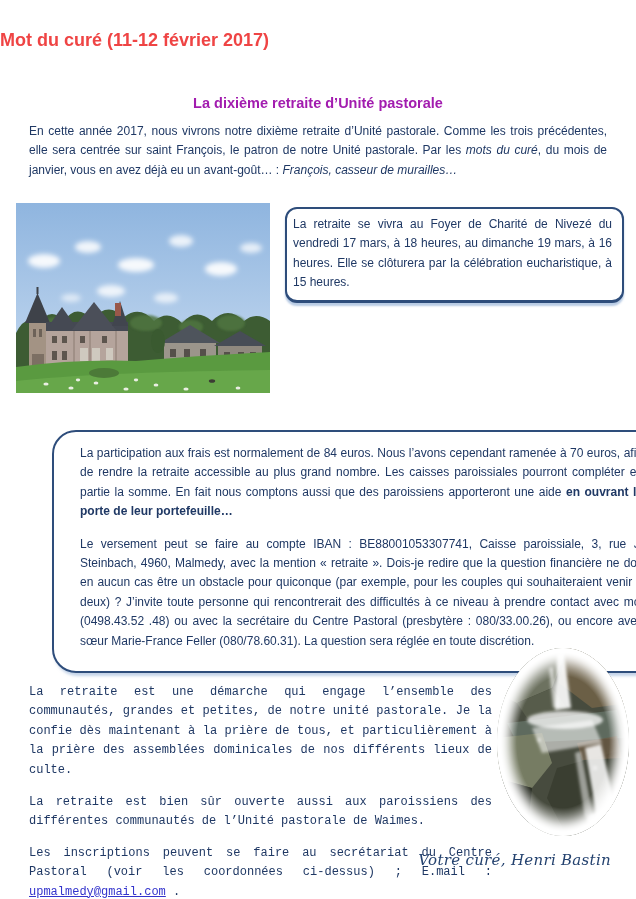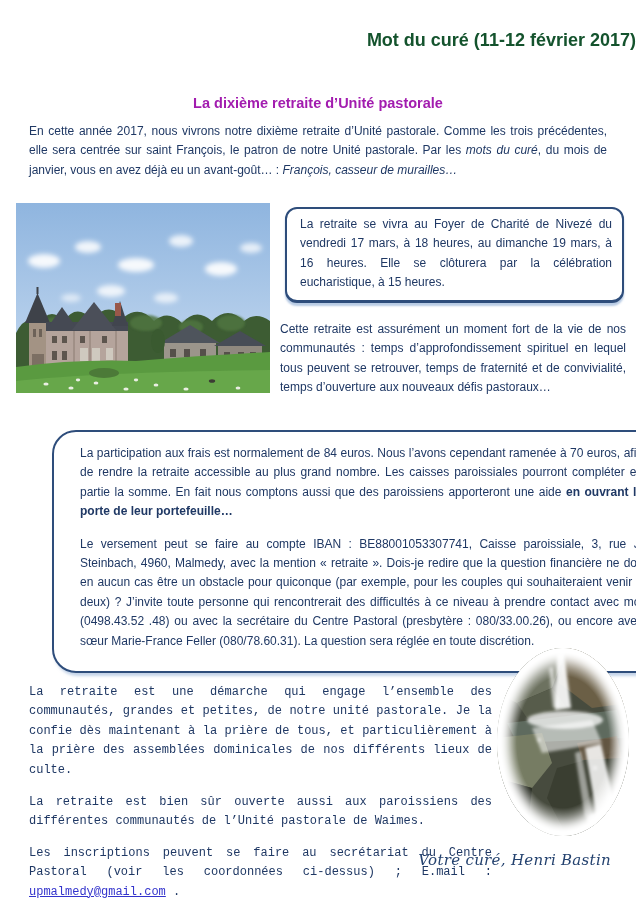--- a/index.html
+++ b/index.html
@@ -2,37 +2,37 @@
 <html lang="fr"><head>
 <meta charset="utf-8">
 <title>Mot du curé (11-12 février 2017)</title>
 <style>
   html,body{margin:0;padding:0;background:#ffffff;}
   .page{
     position:relative;width:636px;height:899px;background:#ffffff;overflow:hidden;
     font-family:"Liberation Sans","DejaVu Sans",sans-serif;color:#1f3864;
   }
   .doc-title{
-    position:absolute;top:30px;left:0;width:100%;margin:0;text-align:right;
-    font-size:18px;font-weight:700;color:#14532d;
+    position:absolute;top:30px;left:0;width:100%;margin:0;text-align:left;
+    font-size:18px;font-weight:700;color:#ef4444;
   }
   .doc-subtitle{
     position:absolute;top:95px;left:0;width:100%;margin:0;text-align:center;
     font-size:14.5px;font-weight:700;color:#a21caf;
   }
   .body-text{font-size:12px;line-height:19.4px;text-align:justify;}
   .intro{position:absolute;left:29px;top:122px;width:578px;margin:0;}
   .photo-chateau{
     position:absolute;left:16px;top:203px;width:254px;height:190px;overflow:hidden;
   }
   .info-box{
     position:absolute;left:285px;top:207px;width:339px;box-sizing:border-box;
     border:2px solid #2e4d7b;border-bottom-width:3px;border-radius:12px;
     box-shadow:0 3px 2px rgba(146,175,213,.65);
-    padding:6px 10px 7px 13px;background:#fff;
+    padding:6px 10px 7px 6px;background:#fff;
   }
   .info-box p{margin:0;}
   .moment{position:absolute;left:280px;top:320px;width:346px;margin:0;}
   .fees-box{
     position:absolute;left:8px;top:430px;width:615px;height:243px;box-sizing:border-box;
     border:2px solid #2e4d7b;border-radius:24px;
     box-shadow:2px 3px 3px rgba(146,175,213,.55);
     padding:12px 22px 0 26px;background:#fff;margin-left:44px;
   }
   .fees-box p{margin:0 0 13px;}
@@ -161,21 +161,20 @@
         <ellipse cx="62" cy="177" rx="2.2" ry="1.4"></ellipse>
       </g>
       <ellipse cx="196" cy="178" rx="3.2" ry="1.8" fill="#3c3c34"></ellipse>
     </svg>
   </div>
 
   <div class="info-box body-text">
     <p>La retraite se vivra au Foyer de Charité de Nivezé du vendredi 17 mars, à 18 heures, au dimanche 19 mars, à 16 heures. Elle se clôturera par la cé­lébration eucharistique, à 15 heures.</p>
   </div>
 
-  <p class="moment body-text">Cette retraite est assurément un moment fort de la vie de nos communautés : temps d’approfondissement spirituel en lequel tous peuvent se retrouver, temps de fraternité et de convivialité, temps d’ouverture aux nouveaux défis pastoraux…</p>
 
   <div class="fees-box body-text">
     <p><span>La participation aux frais est normalement de 84 euros. Nous l’avons cependant ramenée à 70 euros, afin de rendre la retraite accessible au plus grand nombre. Les caisses parois­siales pourront compléter en partie la somme. En fait nous comptons aussi que des pa­roissiens apporteront une aide </span><b>en ouvrant la porte de leur portefeuille…</b></p>
     <p>Le versement peut se faire au compte IBAN : BE88001053307741, Caisse paroissiale, 3, rue J. Steinbach, 4960, Malmedy, avec la mention « retraite ». Dois-je redire que la ques­tion financière ne doit en aucun cas être un obstacle pour quiconque (par exemple, pour les couples qui souhaiteraient venir à deux) ? J’invite toute personne qui rencontrerait des difficultés à ce niveau à prendre contact avec moi (0498.43.52 .48) ou avec la secrétaire du Centre Pastoral (presbytère : 080/33.00.26), ou encore avec sœur Marie-France Feller (080/78.60.31). La question sera réglée en toute discrétion.</p>
   </div>
 
   <div class="closing body-text">
     <p>La retraite est une démarche qui engage l’ensemble des communautés, grandes et petites, de notre unité pastorale. Je la confie dès maintenant à la prière de tous, et particulièrement à la prière des assemblées domini­cales de nos différents lieux de culte.</p>
     <p>La retraite est bien sûr ouverte aussi aux paroissiens des différentes com­munautés de l’Unité pastorale de Waimes.</p>
     <p><span>Les inscriptions peuvent se faire au secrétariat du Centre Pastoral (voir les coordonnées ci-dessus) ; E.mail : </span><a class="email">upmalmedy@gmail.com</a><span> .</span></p>

